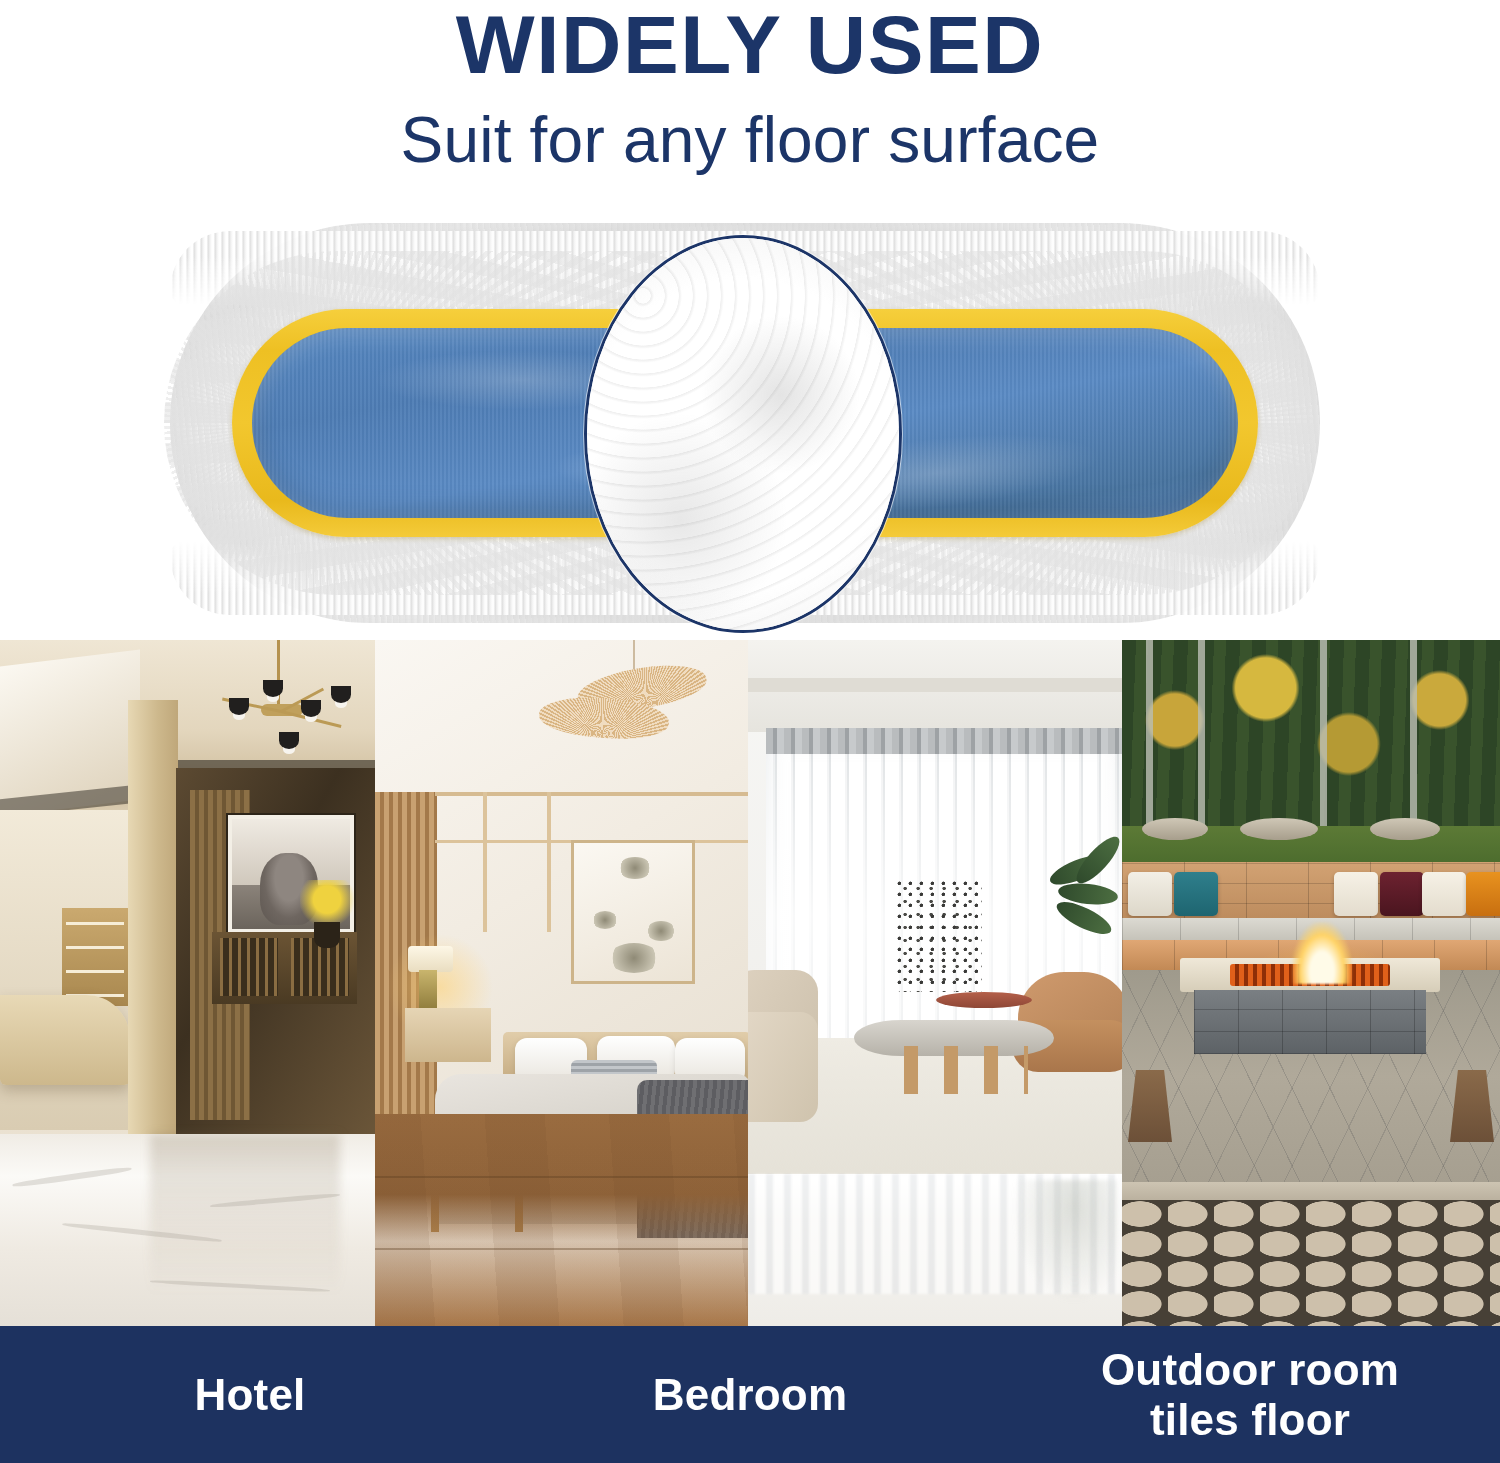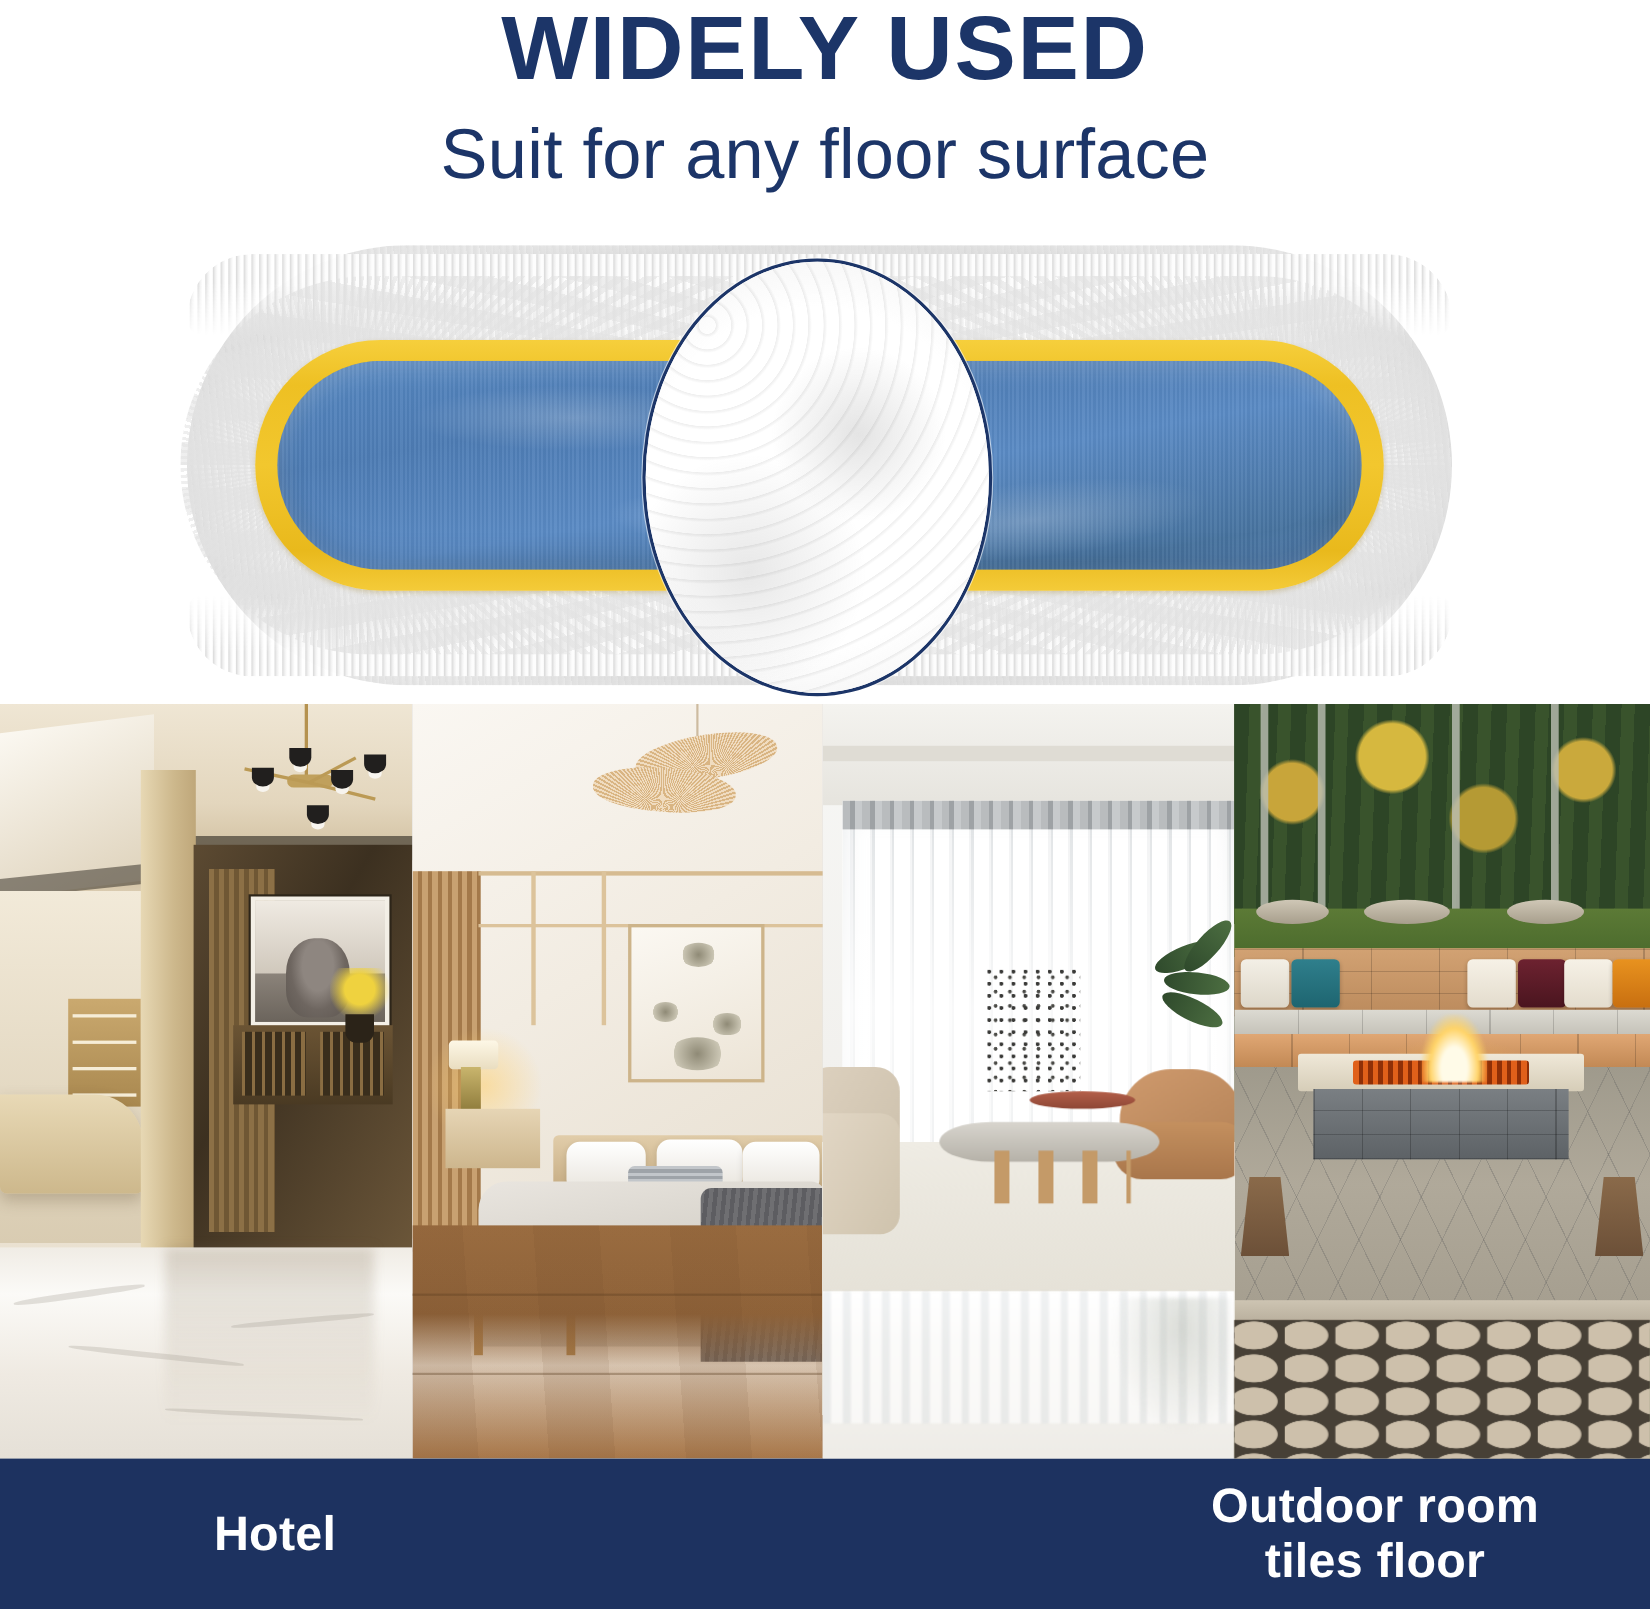--- a/index.html
+++ b/index.html
@@ -537,20 +537,21 @@
       </div>
     </div>
 
   </div>
 
   <div class="labelbar">
     <div class="lab">
       <span>Hotel</span>
     </div>
     <div class="lab">
+      <span>Bedroom</span>
     </div>
     <div class="lab">
       <span>Outdoor room</span>
       <span>tiles floor</span>
     </div>
   </div>
 
 </div>
 
 </body></html>

